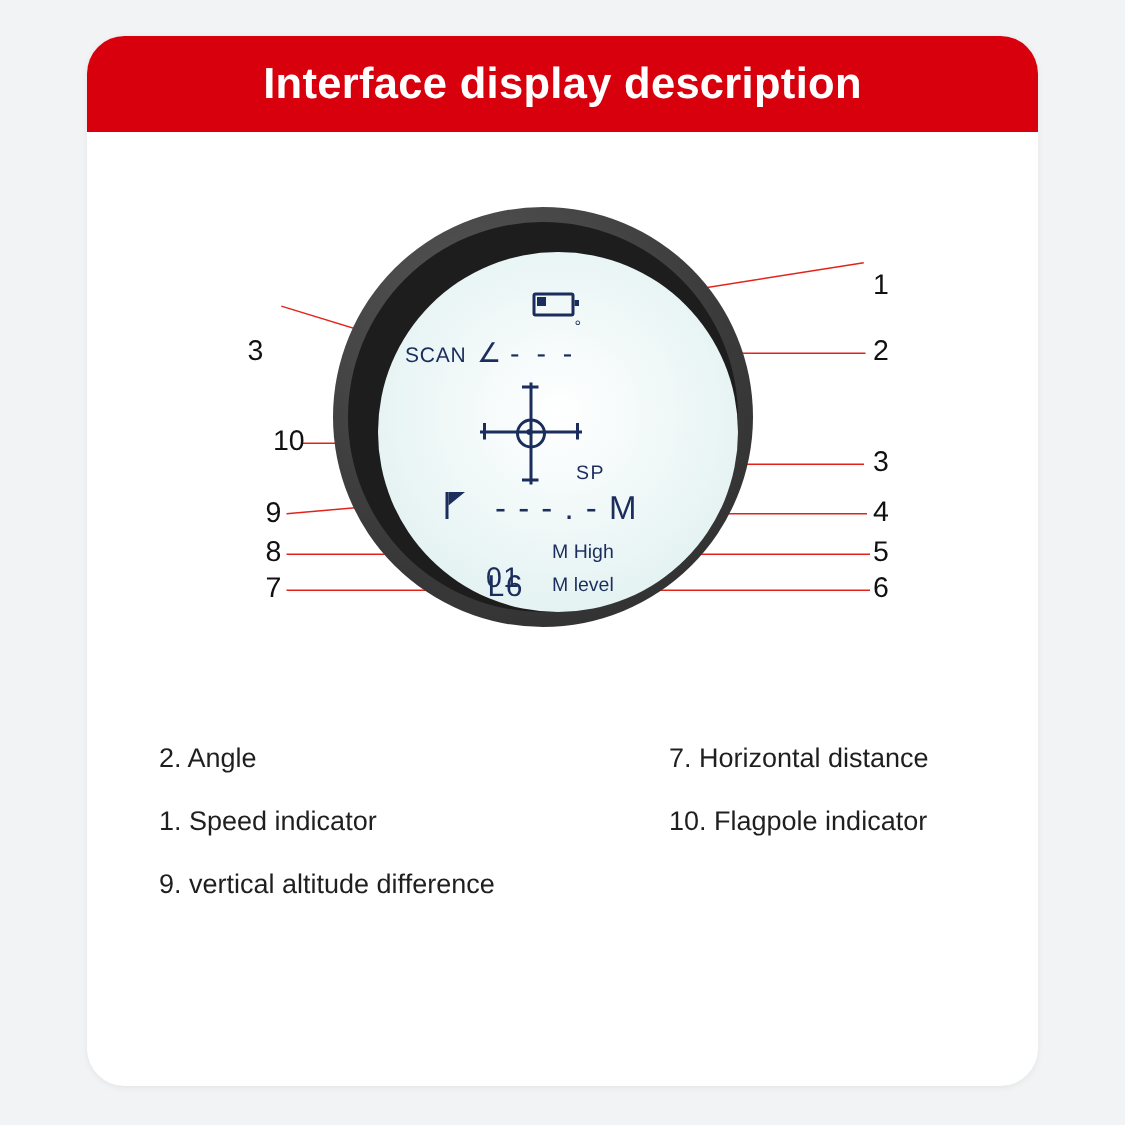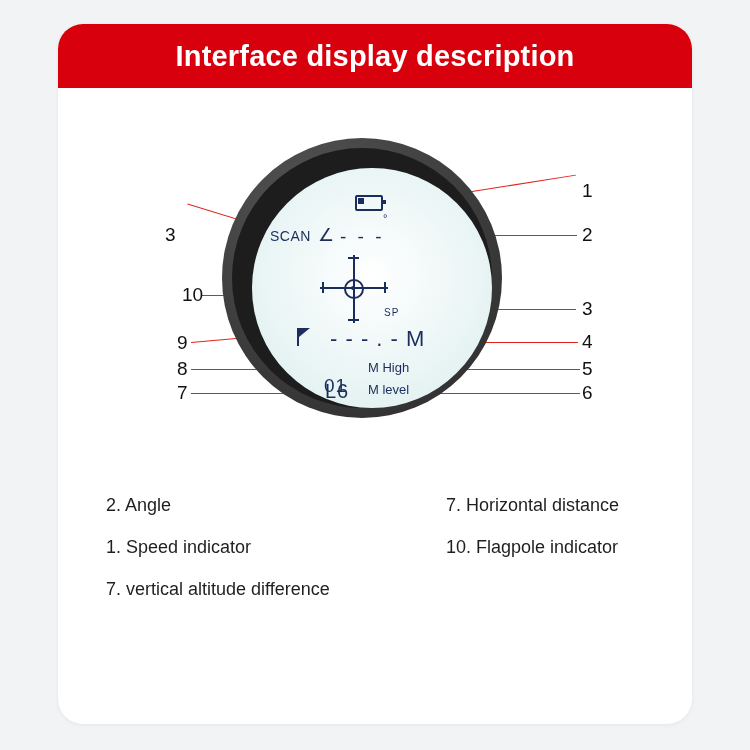--- a/index.html
+++ b/index.html
@@ -139,21 +139,21 @@
   }
   .angle-dashes {
     left: 88px;
     top: 58px;
     font-size: 19px;
     letter-spacing: 3px;
   }
   .sp-label {
     left: 132px;
     top: 139px;
-    font-size: 10px;
+    font-size: 13px;
     letter-spacing: 1px;
   }
   .flag {
     position: absolute;
     left: 45px;
     top: 160px;
     width: 16px;
     height: 18px;
   }
   .flag .pole {
@@ -373,21 +373,21 @@
           </div>
         </div>
       </div>
 
     </div>
 
     <div class="legend">
       <div class="legend-col left">
         <div class="legend-item">2. Angle</div>
         <div class="legend-item">1. Speed indicator</div>
-        <div class="legend-item">7. vertical altitude difference</div>
+        <div class="legend-item">9. vertical altitude difference</div>
       </div>
       <div class="legend-col right">
         <div class="legend-item">7. Horizontal distance</div>
         <div class="legend-item">10. Flagpole indicator</div>
       </div>
     </div>
 
   </div>
 </div>
 

